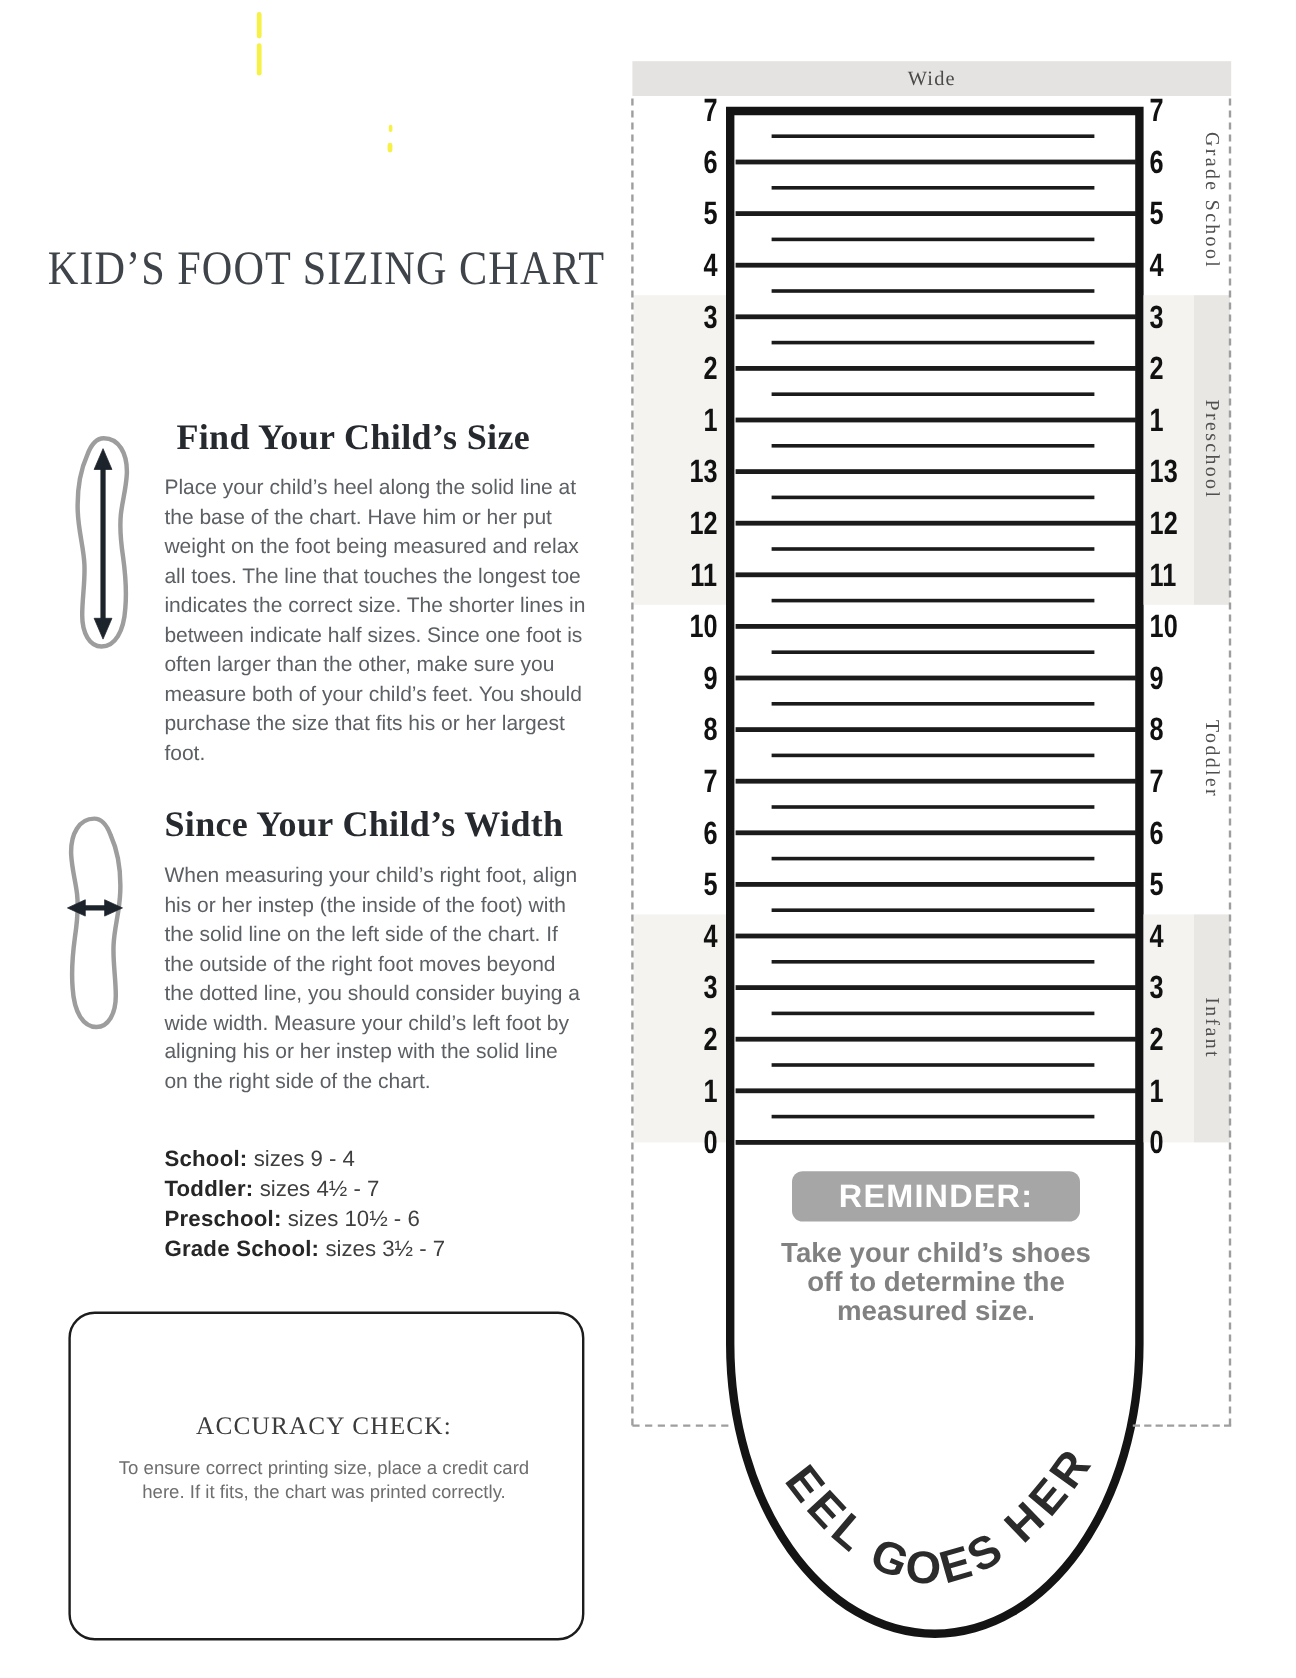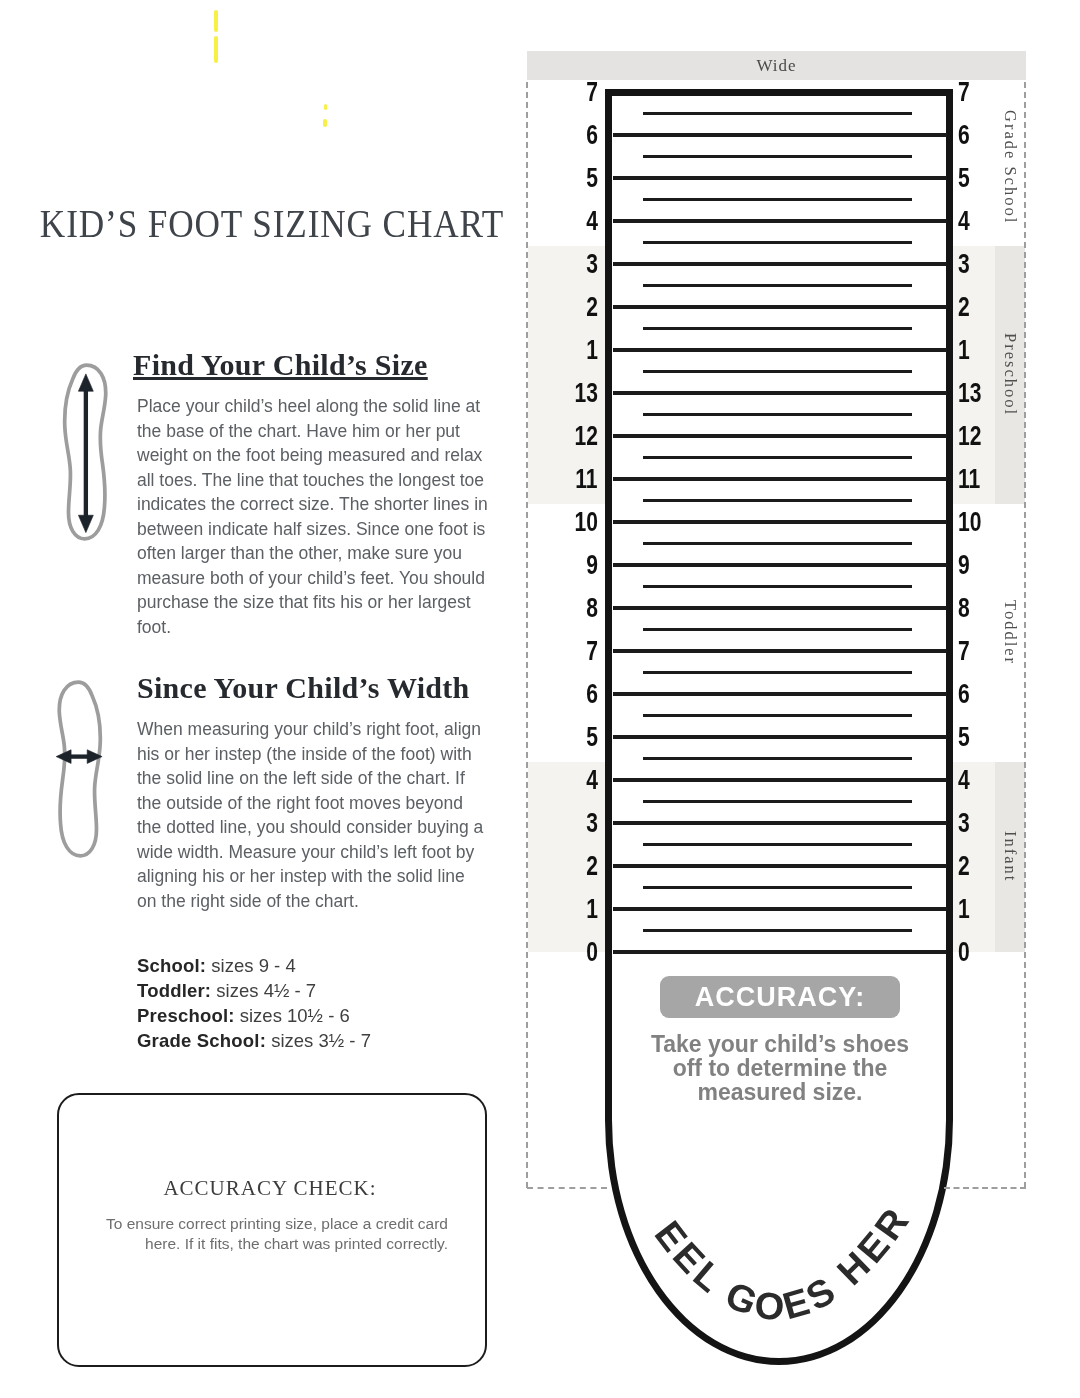--- a/index.html
+++ b/index.html
@@ -15,21 +15,21 @@
   .sec-head{font-family:"Liberation Serif",serif;font-size:30px;font-weight:700;color:#26292e;
     letter-spacing:.3px;}
   .sec-body{width:352px;font-size:17.5px;line-height:24.5px;color:#5c6064;}
   .foot-ico{width:62px;}
   .sizes-list{left:137px;top:953px;font-size:18.5px;line-height:25px;color:#3f3f3f;}
   .sizes-list b{color:#262626;letter-spacing:.2px;}
   .acc-box{left:57px;top:1093px;width:426px;height:270px;border:2.5px solid #1c1c1c;
     border-radius:22px;background:#fff;}
   .acc-title{left:57px;top:1176px;width:426px;text-align:center;
     font-family:"Liberation Serif",serif;font-size:21px;color:#3c3c3c;letter-spacing:1px;}
-  .acc-body{left:92px;top:1214px;width:356px;text-align:right;font-size:15.5px;line-height:20px;
+  .acc-body{left:92px;top:1214px;width:356px;text-align:center;font-size:15.5px;line-height:20px;
     color:#6e6e6e;}
   
   .wide-band{left:527px;top:51px;width:499px;height:29px;background:#e4e3e1;
     display:flex;align-items:center;justify-content:center;
     font-family:"Liberation Serif",serif;font-size:17px;color:#4a4a4a;letter-spacing:1px;z-index:3;}
   .dash-v{width:0;border-left:2px dashed #9e9e9e;z-index:3;}
   .dash-h{height:0;border-top:2px dashed #9e9e9e;z-index:3;}
   .foot-shape{left:605px;top:89px;width:348px;height:1276px;box-sizing:border-box;
     border:7px solid #141414;background:#fff;
     border-bottom-left-radius:174px 245px;border-bottom-right-radius:174px 245px;z-index:1;}
@@ -57,21 +57,21 @@
   <svg class="abs foot-ico" style="left:53px;top:357px;" width="62" height="190" viewBox="0 0 100 300">
     <path d="M54 10 C74 10 86 30 85 58 C84 78 79 94 77 112 C75 132 77 150 80 170
              C83 192 85 214 83 238 C81 270 69 290 51 290 C35 290 25 272 25 248
              C25 224 29 204 28 180 C27 156 20 136 19 108 C18 80 23 52 32 32 C38 16 45 10 54 10 Z" fill="none" stroke="#9d9d9d" stroke-width="6" stroke-linejoin="round"></path>
     <g stroke="#1d232b" stroke-width="7" fill="#1d232b">
       <line x1="53" y1="42" x2="53" y2="262"></line>
       <path d="M53 24 L41 52 L65 52 Z" stroke-width="1"></path>
       <path d="M53 280 L41 252 L65 252 Z" stroke-width="1"></path>
     </g>
   </svg>
-  <div class="abs sec-head" style="left:133px;top:348px;text-decoration:underline;">Find Your Child’s Size</div>
+  <div class="abs sec-head" style="left:147px;top:348px;">Find Your Child’s Size</div>
   <div class="abs sec-body" style="left:137px;top:394px;">Place your child’s heel along the solid line at the base of the chart. Have him or her put weight on the foot being measured and relax all toes. The line that touches the longest toe indicates the correct size. The shorter lines in between indicate half sizes. Since one foot is often larger than the other, make sure you measure both of your child’s feet. You should purchase the size that fits his or her largest foot.</div>
 
   <svg class="abs foot-ico" style="left:50px;top:674px;transform:scaleX(-1);" width="62" height="190" viewBox="0 0 100 300">
     <path d="M54 10 C74 10 86 30 85 58 C84 78 79 94 77 112 C75 132 77 150 80 170
              C83 192 85 214 83 238 C81 270 69 290 51 290 C35 290 25 272 25 248
              C25 224 29 204 28 180 C27 156 20 136 19 108 C18 80 23 52 32 32 C38 16 45 10 54 10 Z" fill="none" stroke="#9d9d9d" stroke-width="6" stroke-linejoin="round"></path>
     <g stroke="#1d232b" stroke-width="7" fill="#1d232b">
       <line x1="30" y1="130" x2="76" y2="130"></line>
       <path d="M16 130 L40 119 L40 141 Z" stroke-width="1"></path>
       <path d="M90 130 L66 119 L66 141 Z" stroke-width="1"></path>
@@ -191,21 +191,21 @@
       <div style="position: absolute; left: 613px; top: 907px; width: 334px; height: 4px; background: rgb(27, 27, 27);"></div>
       <div style="position: absolute; left: 528px; top: 894px; width: 70px; text-align: right; font-weight: bold; font-size: 27px; color: rgb(17, 17, 17); line-height: 30px;"><span style="display: inline-block; transform: scaleX(0.78); transform-origin: right center;">1</span></div>
       <div style="position: absolute; left: 958px; top: 894px; width: 40px; text-align: left; font-weight: bold; font-size: 27px; color: rgb(17, 17, 17); line-height: 30px;"><span style="display: inline-block; transform: scaleX(0.78); transform-origin: left center;">1</span></div>
       <div style="position: absolute; left: 643px; top: 929px; width: 269px; height: 3px; background: rgb(27, 27, 27);"></div>
       <div style="position: absolute; left: 613px; top: 950px; width: 334px; height: 4px; background: rgb(27, 27, 27);"></div>
       <div style="position: absolute; left: 528px; top: 937px; width: 70px; text-align: right; font-weight: bold; font-size: 27px; color: rgb(17, 17, 17); line-height: 30px;"><span style="display: inline-block; transform: scaleX(0.78); transform-origin: right center;">0</span></div>
       <div style="position: absolute; left: 958px; top: 937px; width: 40px; text-align: left; font-weight: bold; font-size: 27px; color: rgb(17, 17, 17); line-height: 30px;"><span style="display: inline-block; transform: scaleX(0.78); transform-origin: left center;">0</span></div>
     </div>
 
   <div class="abs badge">
-    <span>ACCURACY:</span>
+    <span>REMINDER:</span>
   </div>
   <div class="abs rem-text">Take your child’s shoes off to determine the measured size.</div>
 
   <svg class="abs heel-svg" width="334" height="300" viewBox="0 0 334 300">
     <path id="heelPath" d="M 36 146 Q 167 336 302 131" fill="none" stroke="none"></path>
     <text font-family="Liberation Sans, sans-serif" font-size="38" font-weight="bold" letter-spacing="4" fill="#2b2b2b">
       <textPath href="#heelPath" startOffset="50%" text-anchor="middle">HEEL GOES HERE</textPath>
     </text>
   </svg>
 </div>

